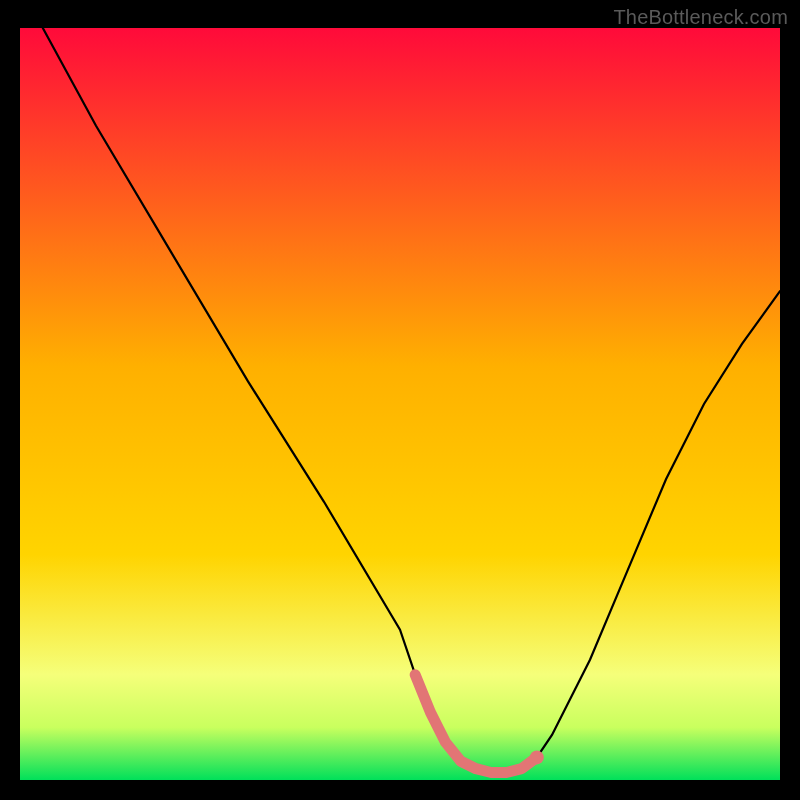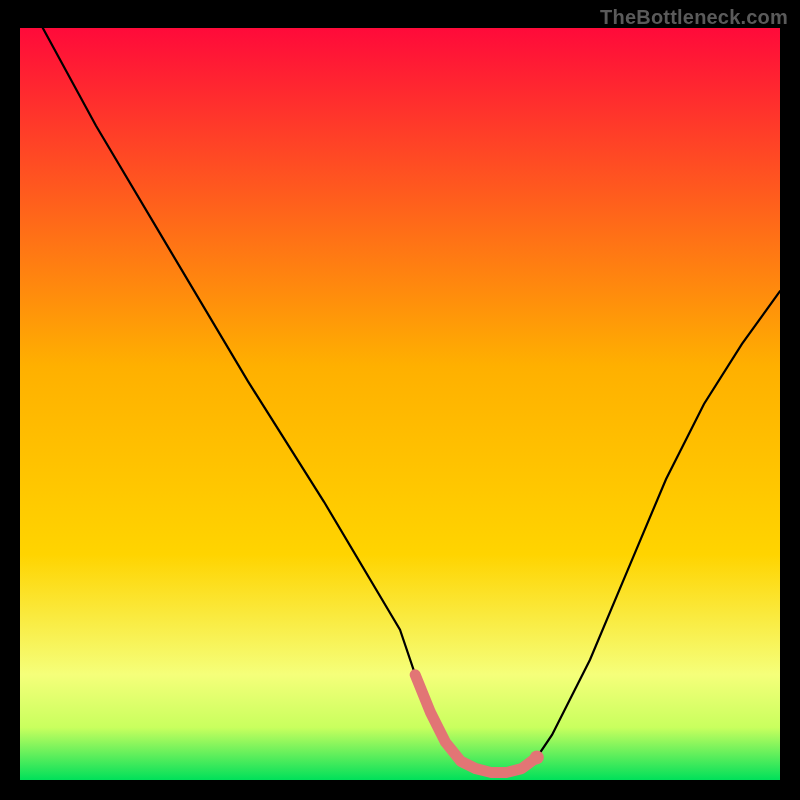--- a/index.html
+++ b/index.html
@@ -10,21 +10,21 @@
     position: relative;
     overflow: hidden;
     font-family: Arial, Helvetica, sans-serif;
   }
   .watermark {
     position: absolute;
     top: 6px;
     right: 12px;
     color: #5a5a5a;
     font-size: 20px;
-    font-weight: 700;
+    font-weight: 400;
     letter-spacing: 0.2px;
     z-index: 10;
   }
   .plot-frame {
     position: absolute;
     left: 20px;
     top: 28px;
     width: 760px;
     height: 752px;
     background: #000;

